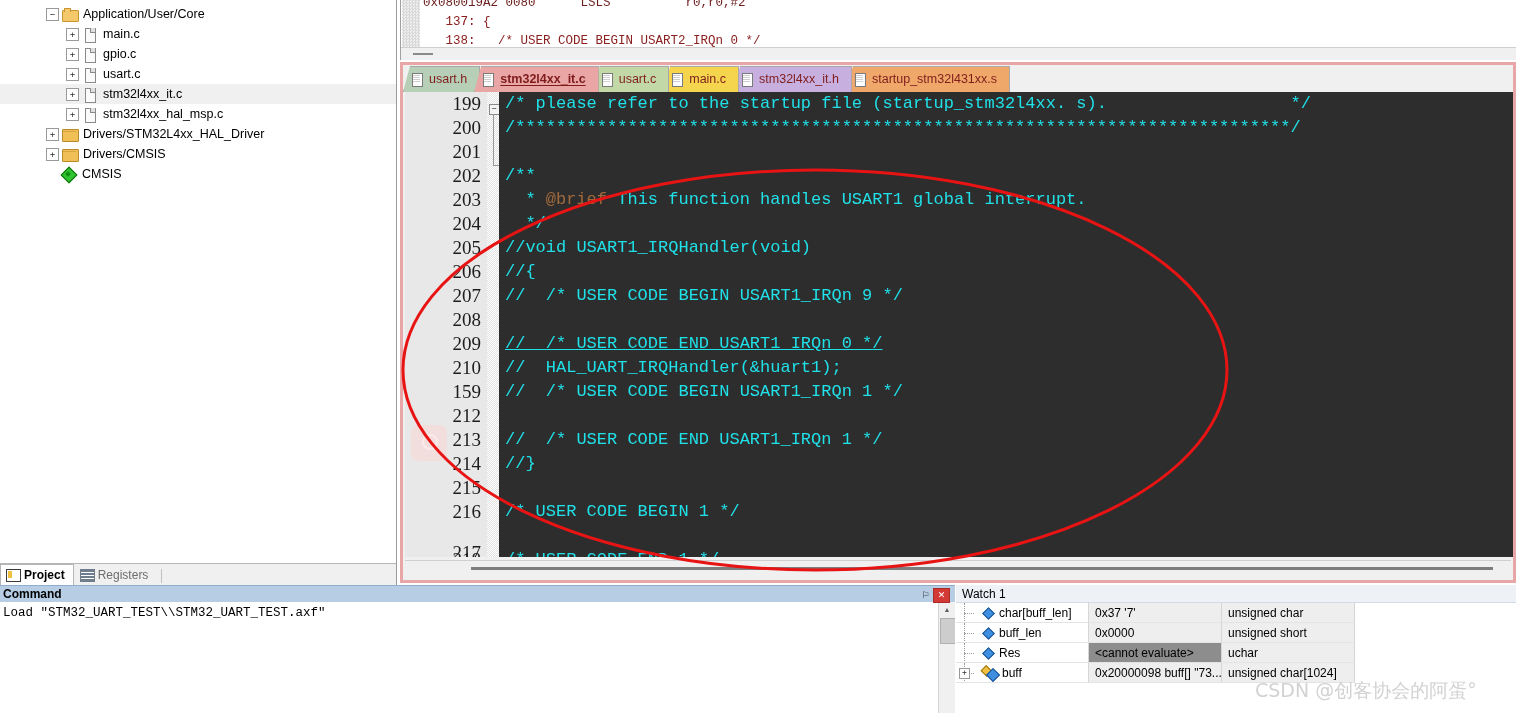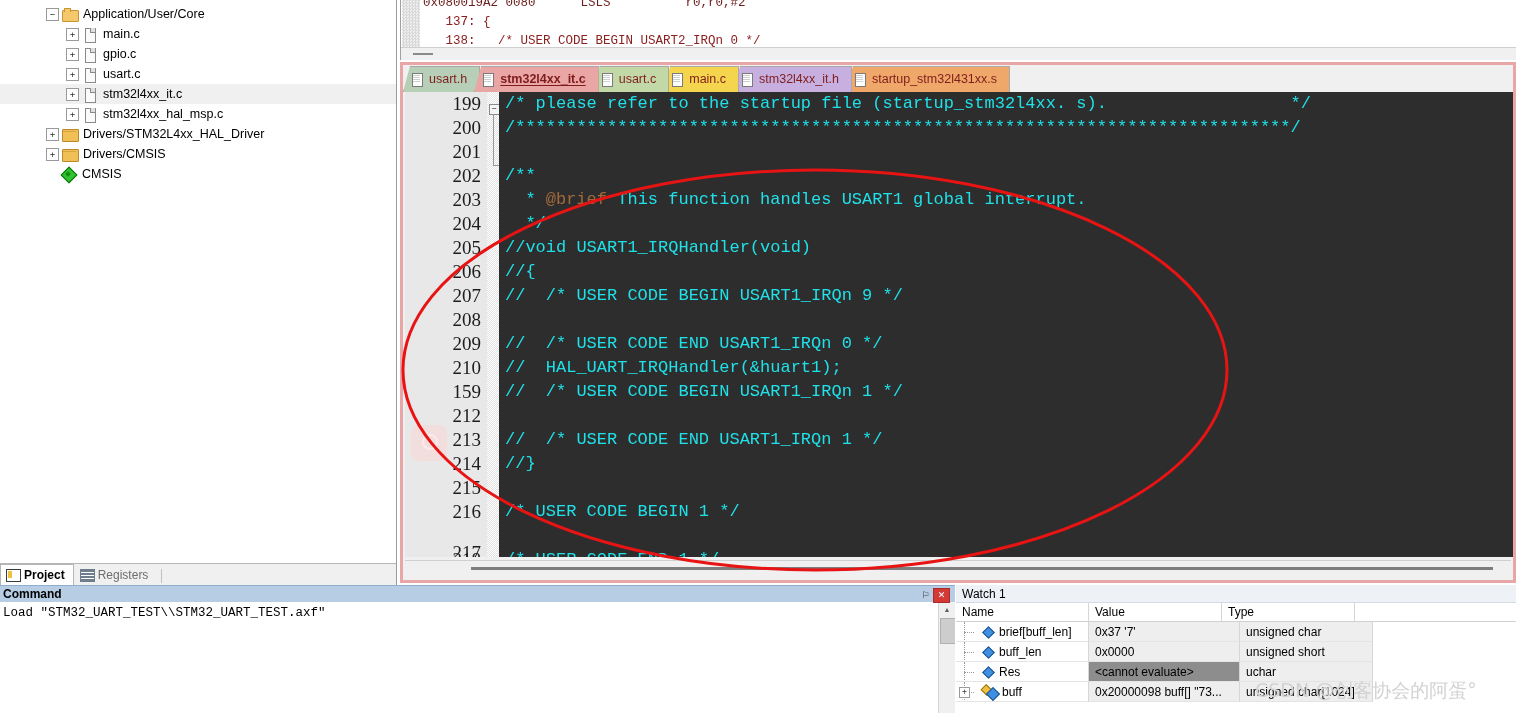--- a/index.html
+++ b/index.html
@@ -84,21 +84,21 @@
   #watch-header{display:flex;height:18px;border-bottom:1px solid #d0d0d0;background:#fff;}
   .wcol{font-size:12px;padding:2px 0 0 6px;box-sizing:border-box;border-right:1px solid #d6d6d6;color:#000;}
   .wcol.c0{width:133px;}
   .wcol.c1{width:133px;}
   .wcol.c2{width:133px;}
   .wrow{display:flex;height:20px;align-items:stretch;}
   .wcell{font-size:12px;box-sizing:border-box;display:flex;align-items:center;
     padding-left:6px;border-right:1px solid #d6d6d6;border-bottom:1px solid #e4e4e4;
     overflow:hidden;white-space:nowrap;color:#000;}
   .wcell.c0{width:133px;background:#fff;padding-left:0;}
-  .wcell.c1{width:151px;background:#eeeeee;}
+  .wcell.c1{width:133px;background:#eeeeee;}
   .wcell.c2{width:133px;background:#eeeeee;}
   .wcell.c1.cannot{background:#8d8d8d;color:#000;}
   .wname-inner{display:flex;align-items:center;white-space:nowrap;}
   .wtree{width:26px;height:20px;position:relative;flex:0 0 auto;}
   .wtree .vd{position:absolute;left:8px;top:0;height:20px;border-left:1px dotted #9a9a9a;}
   .wtree .hd{position:absolute;left:8px;top:10px;width:10px;border-top:1px dotted #9a9a9a;}
   .wtree .exp{position:absolute;left:3px;top:5px;width:9px;height:9px;border:1px solid #9a9a9a;
     background:#fff;font-size:8px;line-height:7px;text-align:center;color:#333;
     font-family:"DejaVu Sans Mono",monospace;}
   .wdiamond{width:12px;height:12px;margin-right:5px;flex:0 0 auto;position:relative;}
@@ -325,21 +325,21 @@
         <div class="cline" style="top: 0px;">/* please refer to the startup file (startup_stm32l4xx. s).                  */</div>
         <div class="cline" style="top: 24px;">/****************************************************************************/</div>
         <div class="cline" style="top: 48px;"></div>
         <div class="cline" style="top: 72px;">/**</div>
         <div class="cline" style="top: 96px;">  * <span class="brief">@brief</span> This function handles USART1 global interrupt.</div>
         <div class="cline" style="top: 120px;">  */</div>
         <div class="cline" style="top: 144px;">//void USART1_IRQHandler(void)</div>
         <div class="cline" style="top: 168px;">//{</div>
         <div class="cline" style="top: 192px;">//  /* USER CODE BEGIN USART1_IRQn 9 */</div>
         <div class="cline" style="top: 216px;"></div>
-        <div class="cline" style="top: 240px;">//  /* USER CODE END USART1_IRQn 0 */</div>
+        <div class="cline" style="top: 240px; text-decoration: underline;">//  /* USER CODE END USART1_IRQn 0 */</div>
         <div class="cline" style="top: 264px;">//  HAL_UART_IRQHandler(&amp;huart1);</div>
         <div class="cline" style="top: 288px;">//  /* USER CODE BEGIN USART1_IRQn 1 */</div>
         <div class="cline" style="top: 312px;"></div>
         <div class="cline" style="top: 336px;">//  /* USER CODE END USART1_IRQn 1 */</div>
         <div class="cline" style="top: 360px;">//}</div>
         <div class="cline" style="top: 384px;"></div>
         <div class="cline" style="top: 408px;">/* USER CODE BEGIN 1 */</div>
         <div class="cline" style="top: 432px;"></div>
         <div class="cline" style="top: 456px;">/* USER CODE END 1 */</div>
       </div>
@@ -365,35 +365,30 @@
   </div>
 </div>
 
 <div class="abs nosel" id="float-btns">
   <div class="fbtn">⚐</div>
   <div class="fbtn close">✕</div>
 </div>
 
 <div class="abs nosel" id="watch-pane">
   <div id="watch-title">Watch 1</div>
-  <div id="watch-header">
-    <div class="wcol c0">Name</div>
-    <div class="wcol c1">Value</div>
-    <div class="wcol c2">Type</div>
-  </div>
   <div id="watch-rows">
       <div class="wrow">
         <div class="wcell c0">
           <div class="wname-inner">
             <span class="wtree">
               <span class="vd"></span>
               <span class="hd"></span>
             </span>
             <span class="wdiamond"></span>
-            <span>brief[buff_len]</span>
+            <span>char[buff_len]</span>
           </div>
         </div>
         <div class="wcell c1">0x37 '7'</div>
         <div class="wcell c2">unsigned char</div>
       </div>
       <div class="wrow">
         <div class="wcell c0">
           <div class="wname-inner">
             <span class="wtree">
               <span class="vd"></span>

